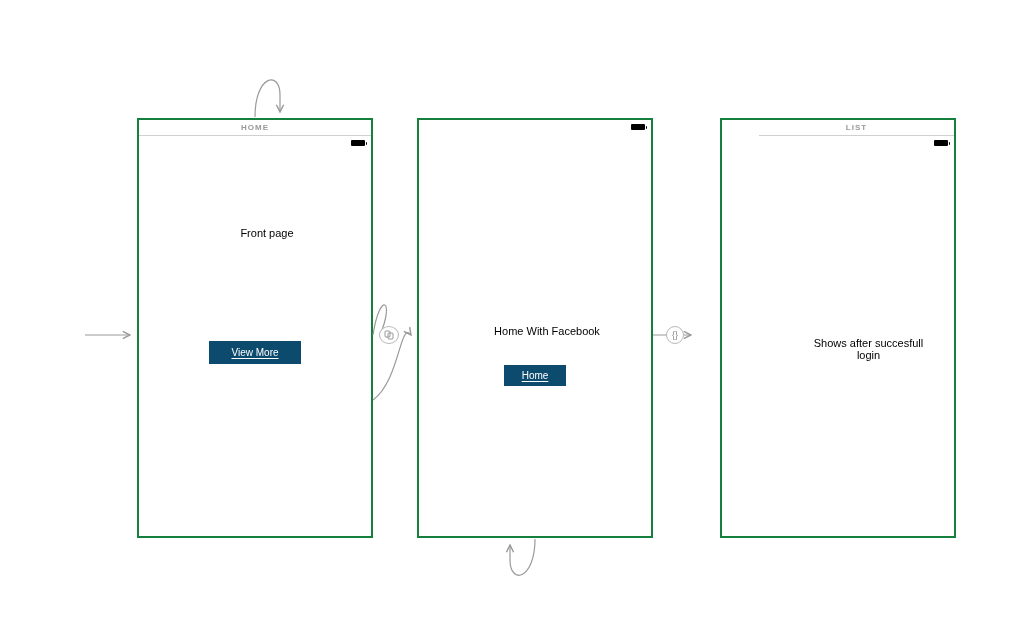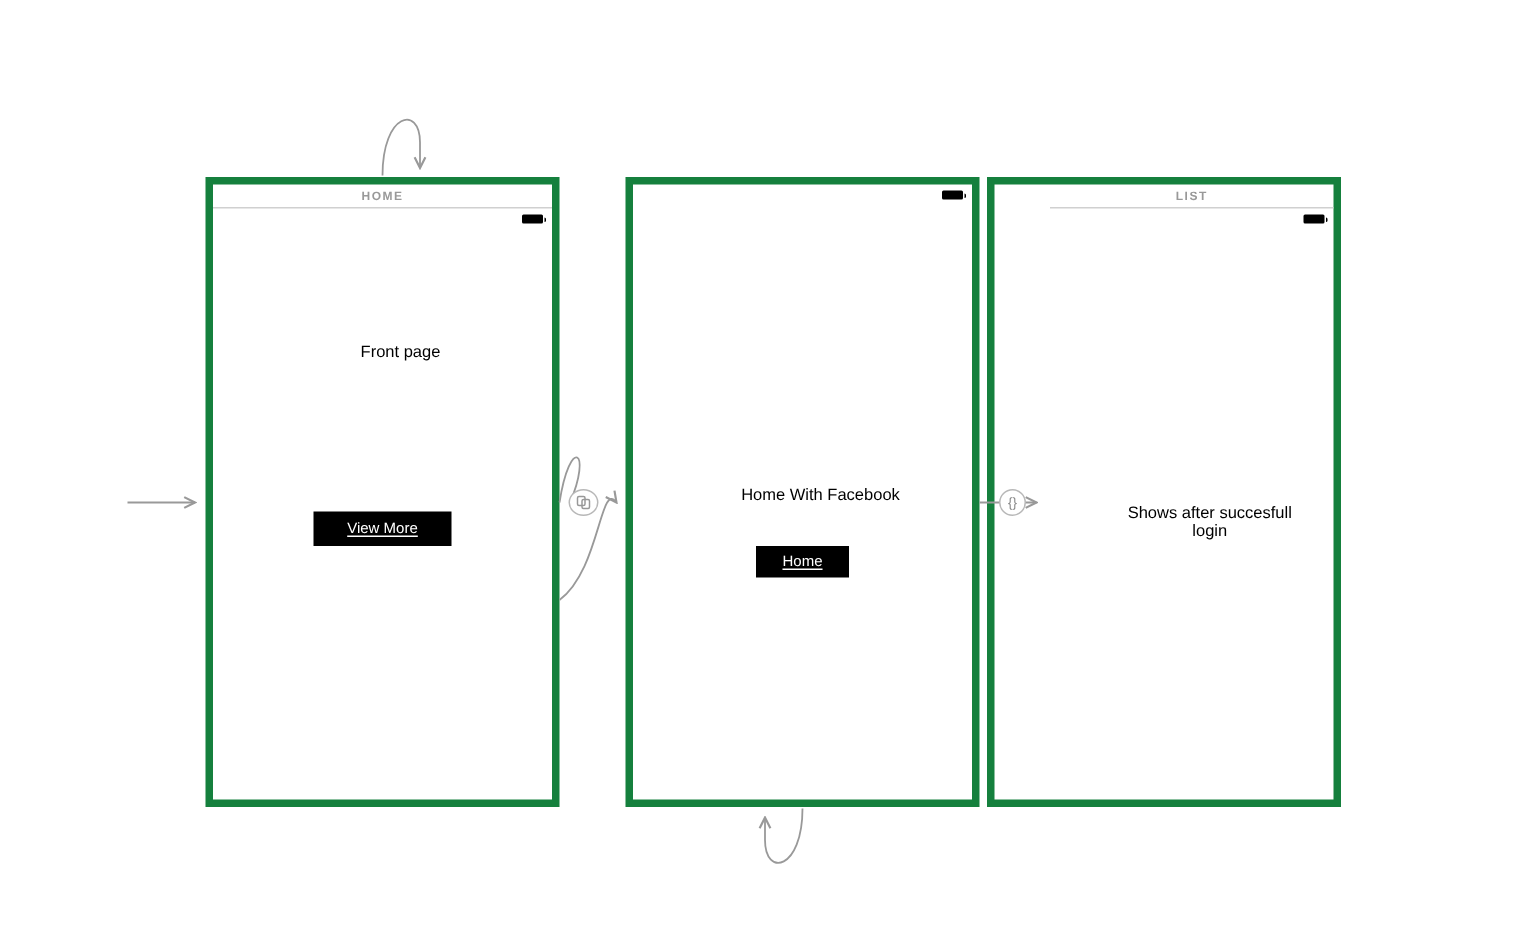--- a/index.html
+++ b/index.html
@@ -8,21 +8,21 @@
       height: 624px;
       background: #ffffff;
       font-family: -apple-system, BlinkMacSystemFont, "Segoe UI", Arial, sans-serif;
       position: relative;
       overflow: hidden;
     }
     .screen {
       position: absolute;
       width: 236px;
       height: 420px;
-      border: 5px solid #15803d;
+      border: 2px solid #15803d;
       background: #ffffff;
     }
     .screen-title-bar {
       height: 16px;
       border-bottom: 1px solid #d0d0d0;
       display: flex;
       align-items: center;
       justify-content: center;
       font-size: 8px;
       letter-spacing: 1px;
@@ -61,21 +61,21 @@
       padding: 20px;
     }
     .content-text {
       font-size: 11px;
       color: #000;
       text-align: center;
       margin-left: 24px;
     }
     .btn {
       display: inline-block;
-      background: #000000;
+      background: #0c4a6e;
       color: #fff;
       font-size: 10px;
       padding: 6px 22px;
       text-align: center;
       cursor: pointer;
       text-decoration: underline;
       text-underline-offset: 2px;
     }
     .btn.small {
       padding: 5px 18px;
@@ -138,21 +138,21 @@
     <div style="flex:1.5;"></div>
     <span class="content-text">Home With Facebook</span>
     <div style="height:28px;"></div>
     <div class="btn small">
       <span>Home</span>
     </div>
     <div style="flex:1;"></div>
   </div>
 </div>
 
-<div class="screen" style="left:658px; top:118px;padding-left:37px;">
+<div class="screen" style="left:720px; top:118px;padding-left:37px;">
   <div class="screen-title-bar">
     <span>LIST</span>
   </div>
   <div class="status-bar">
     <span class="battery"></span>
   </div>
   <div class="screen-body">
     <div style="flex:1.5;"></div>
     <span class="content-text">Shows after succesfull login</span>
     <div style="flex:1.4;"></div>

